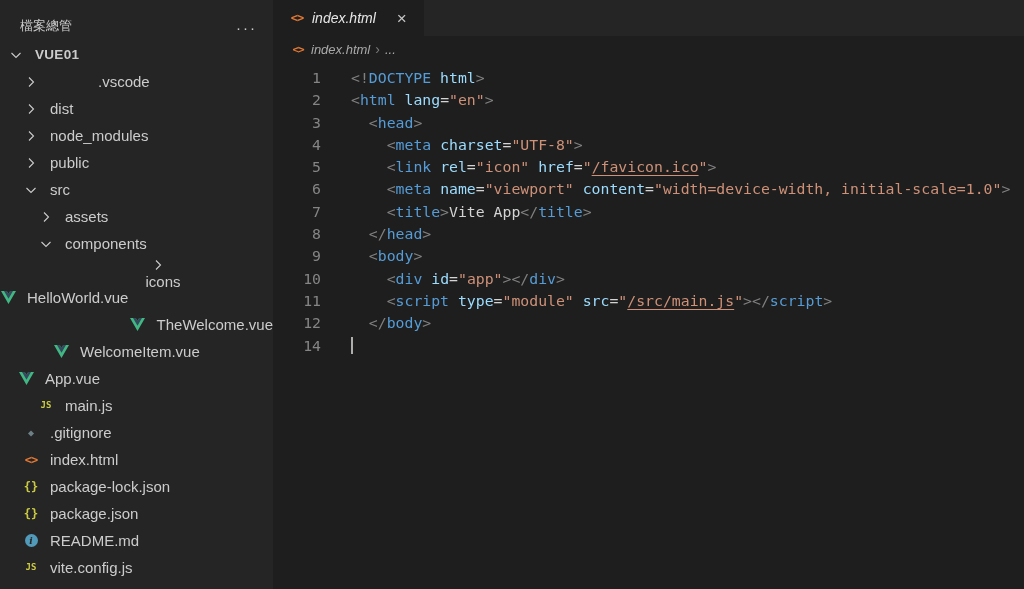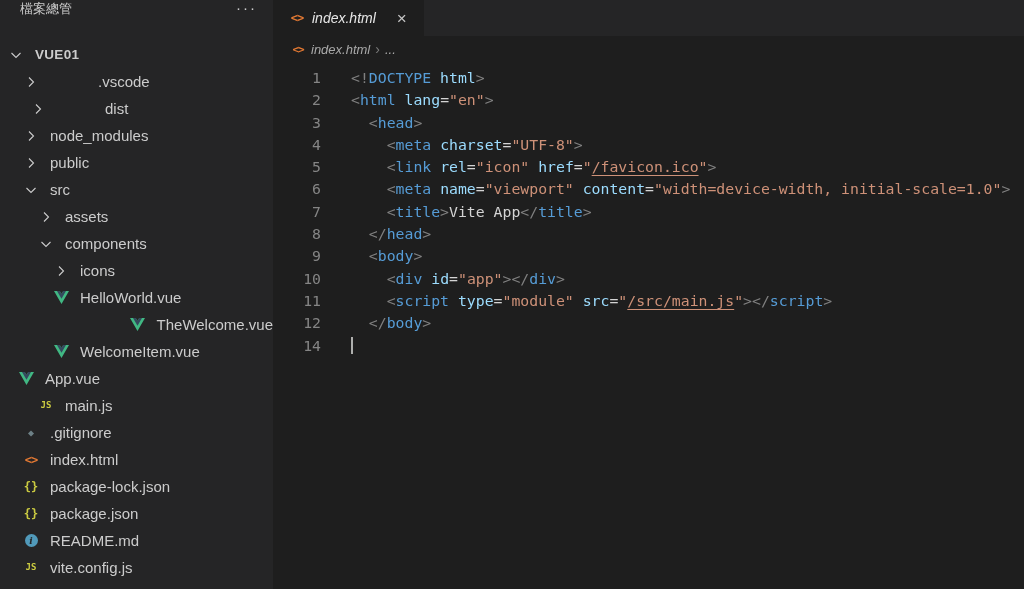--- a/index.html
+++ b/index.html
@@ -2,21 +2,21 @@
 <html><head>
 <meta charset="utf-8">
 <style>
   *{margin:0;padding:0;box-sizing:border-box}
   html,body{width:1024px;height:589px;overflow:hidden;background:#1e1e1e}
   body{font-family:"Liberation Sans","DejaVu Sans",sans-serif}
   .app{display:flex;width:1024px;height:589px}
 
   
   .sidebar{width:273px;min-width:273px;background:#252526;display:flex;flex-direction:column;overflow:hidden}
-  .sidebar-header{height:35px;display:flex;align-items:flex-start;justify-content:space-between;padding:0 16px 0 20px}
+  .sidebar-header{height:35px;display:flex;align-items:flex-end;justify-content:space-between;padding:0 16px 0 20px}
   .sidebar-title{font-size:13px;color:#cccccc}
   .menu-dots{font-size:15px;color:#cccccc;cursor:pointer;letter-spacing:2px;line-height:1}
   .tree{flex:1;padding-top:6px;overflow:hidden}
   .tree-row{height:27px;display:flex;align-items:center;font-size:15px;color:#cccccc;cursor:pointer;white-space:nowrap}
   .tree-row.root{font-weight:bold;font-size:13.5px;letter-spacing:.3px}
   .tree-label{margin-left:11px}
   .iconwrap{width:16px;min-width:16px;height:16px;display:inline-flex;align-items:center;justify-content:center}
   .txticon{font-family:"DejaVu Sans Mono","Liberation Mono",monospace;font-weight:bold;line-height:1}
   .txticon.js{color:#cbcb41;font-size:9px}
   .txticon.json{color:#cbcb41;font-size:12px}
@@ -69,21 +69,21 @@
           <span class="tree-label">VUE01</span>
         </div>
         <div class="tree-row" style="padding-left: 23px; gap: 48px;">
           <span class="iconwrap">
             <svg width="16" height="16" viewBox="0 0 16 16" fill="none">
               <path d="M6 3.5L10.5 8 6 12.5" stroke="#cccccc" stroke-width="1.1"></path>
             </svg>
           </span>
           <span class="tree-label">.vscode</span>
         </div>
-        <div class="tree-row" style="padding-left: 30px; gap: 48px;">
+        <div class="tree-row" style="padding-left: 23px;">
           <span class="iconwrap">
             <svg width="16" height="16" viewBox="0 0 16 16" fill="none">
               <path d="M6 3.5L10.5 8 6 12.5" stroke="#cccccc" stroke-width="1.1"></path>
             </svg>
           </span>
           <span class="tree-label">dist</span>
         </div>
         <div class="tree-row" style="padding-left: 23px;">
           <span class="iconwrap">
             <svg width="16" height="16" viewBox="0 0 16 16" fill="none">
@@ -117,29 +117,29 @@
           <span class="tree-label">assets</span>
         </div>
         <div class="tree-row" style="padding-left: 38px;">
           <span class="iconwrap">
             <svg width="16" height="16" viewBox="0 0 16 16" fill="none">
               <path d="M3.5 6L8 10.5 12.5 6" stroke="#cccccc" stroke-width="1.1"></path>
             </svg>
           </span>
           <span class="tree-label">components</span>
         </div>
-        <div class="tree-row" style="padding-left: 53px;">
+        <div class="tree-row" style="padding-left: 42px; flex-direction: column;">
           <span class="iconwrap">
             <svg width="16" height="16" viewBox="0 0 16 16" fill="none">
               <path d="M6 3.5L10.5 8 6 12.5" stroke="#cccccc" stroke-width="1.1"></path>
             </svg>
           </span>
           <span class="tree-label">icons</span>
         </div>
-        <div class="tree-row" style="padding-left: 53px;">
+        <div class="tree-row" style="">
           <span class="iconwrap">
             <svg width="15" height="13" viewBox="0 0 262 227">
               <path fill="#41b883" d="M161.1 0l-30.2 52.3L100.7 0H0l130.9 226.7L261.8 0z"></path>
               <path fill="#35495e" d="M161.1 0l-30.2 52.3L100.7 0H52.4l78.5 136 78.5-136z"></path>
             </svg>
           </span>
           <span class="tree-label">HelloWorld.vue</span>
         </div>
         <div class="tree-row" style=" justify-content: flex-end;">
           <span class="iconwrap">

